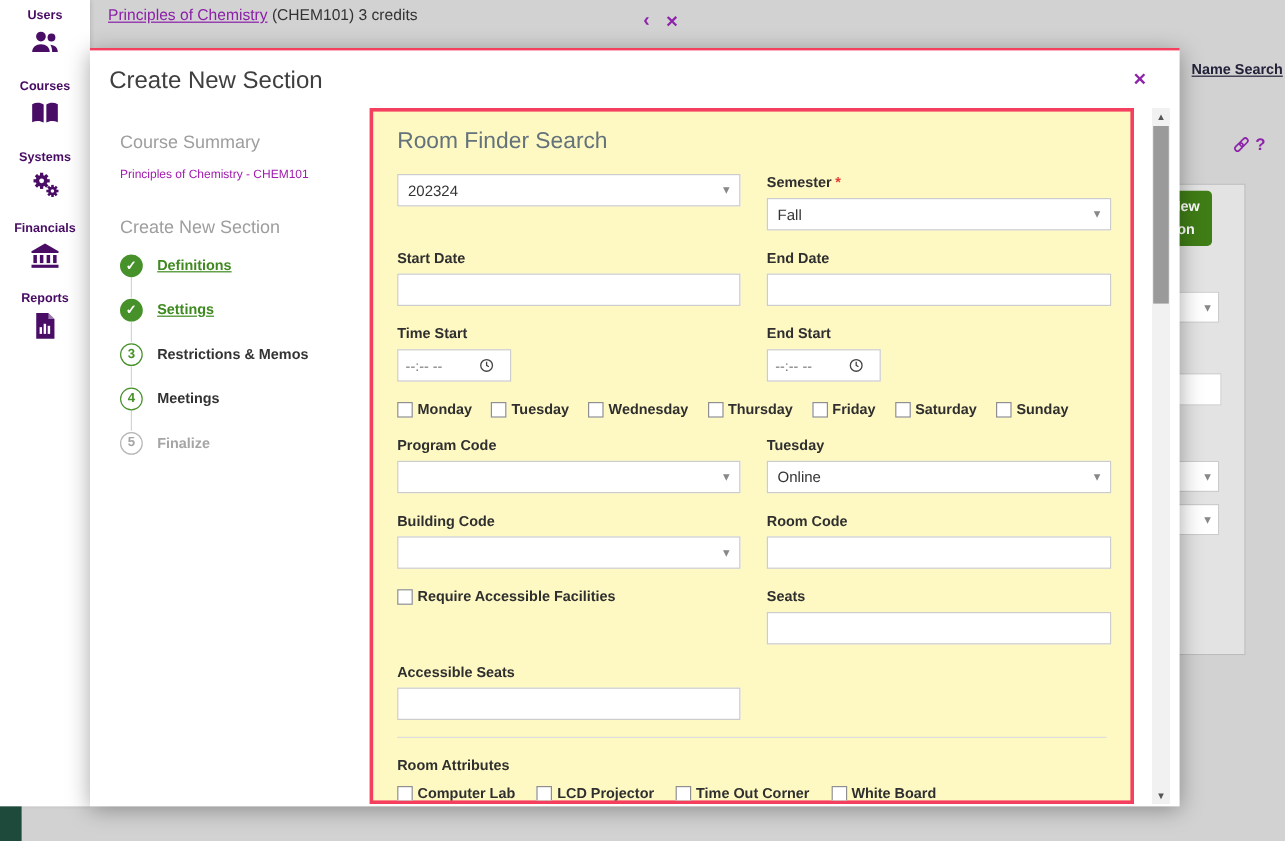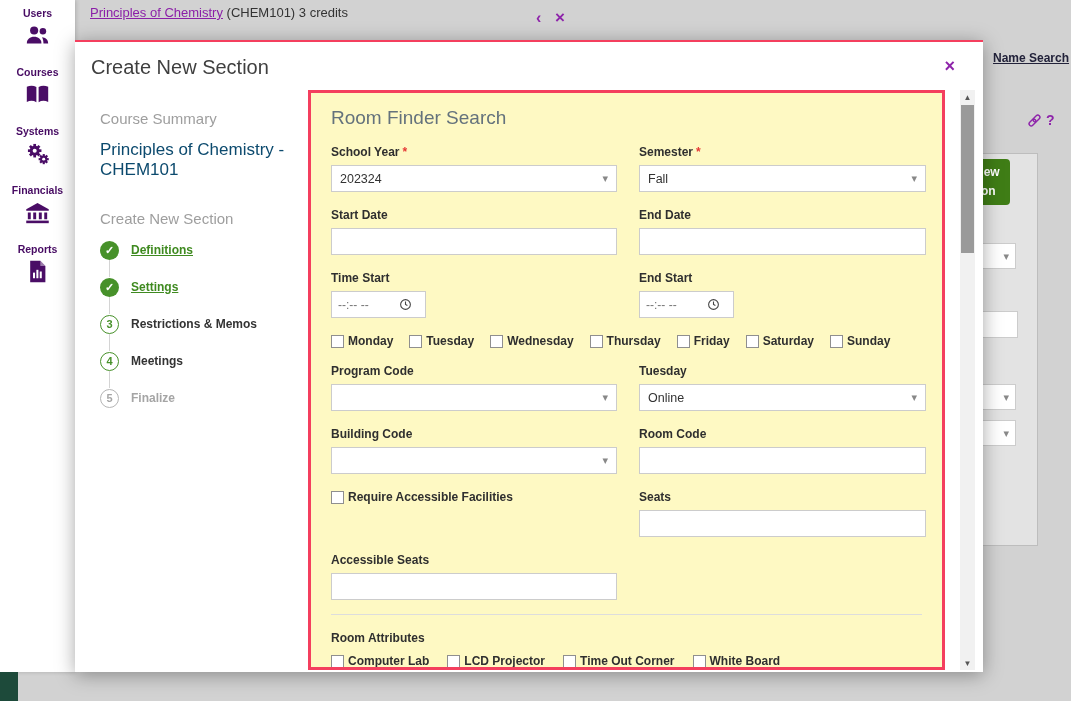--- a/index.html
+++ b/index.html
@@ -40,21 +40,21 @@
 
   
   .modal { position:absolute; left:75px; top:40px; width:908px; height:632px; background:#fff;
            border-top:2px solid #f43f5e; box-shadow:0 3px 18px rgba(0,0,0,.35); z-index:10;text-decoration:underline; }
   .modal-title { position:absolute; left:16px; top:14px; font-size:20px; color:#3f3f3f; }
   .modal-close { position:absolute; right:28px; top:14px; color:#8e24aa; font-size:18px; font-weight:bold; cursor:pointer; }
 
   
   .stepper-col { position:absolute; left:25px; top:68px; width:200px; }
   .col-heading { color:#9e9e9e; font-size:15px; margin-bottom:13px; }
-  .course-name { font-size:17px; color:#0c4a6e; margin-bottom:30px; }
+  .course-name { font-size:10px; color:#a21caf; margin-bottom:30px; }
   .step { display:flex; align-items:center; gap:12px; height:20px; cursor:pointer; }
   .connector { width:1px; height:17px; background:#d4d4d4; margin-left:9px; }
   .step-circle { width:19px; height:19px; border-radius:50%; flex:0 0 19px; display:flex;
                  align-items:center; justify-content:center; font-size:11px; font-weight:bold; }
   .step.done .step-circle { background:#47912a; color:#fff; }
   .step.todo .step-circle { border:1.5px solid #47912a; color:#47912a; }
   .step.disabled .step-circle { border:1.5px solid #b5b5b5; color:#a5a5a5; }
   .step-label { font-size:12px; font-weight:bold; }
   .step.done .step-label { color:#3f8a20; text-decoration:underline; }
   .step.todo .step-label { color:#333; }
@@ -230,23 +230,20 @@
         <span class="step-circle">5</span>
         <span class="step-label">Finalize</span>
       </div>
     </div>
 
     <div class="room-panel">
       <div class="rf-title">Room Finder Search</div>
 
       <div class="row">
         <div>
-          <div class="flabel">
-            <span>School Year</span><span class="req">*</span>
-          </div>
           <div class="select">
             <span>202324</span>
             <span class="chev">▾</span>
           </div>
         </div>
         <div>
           <div class="flabel">
             <span>Semester</span><span class="req">*</span>
           </div>
           <div class="select">

